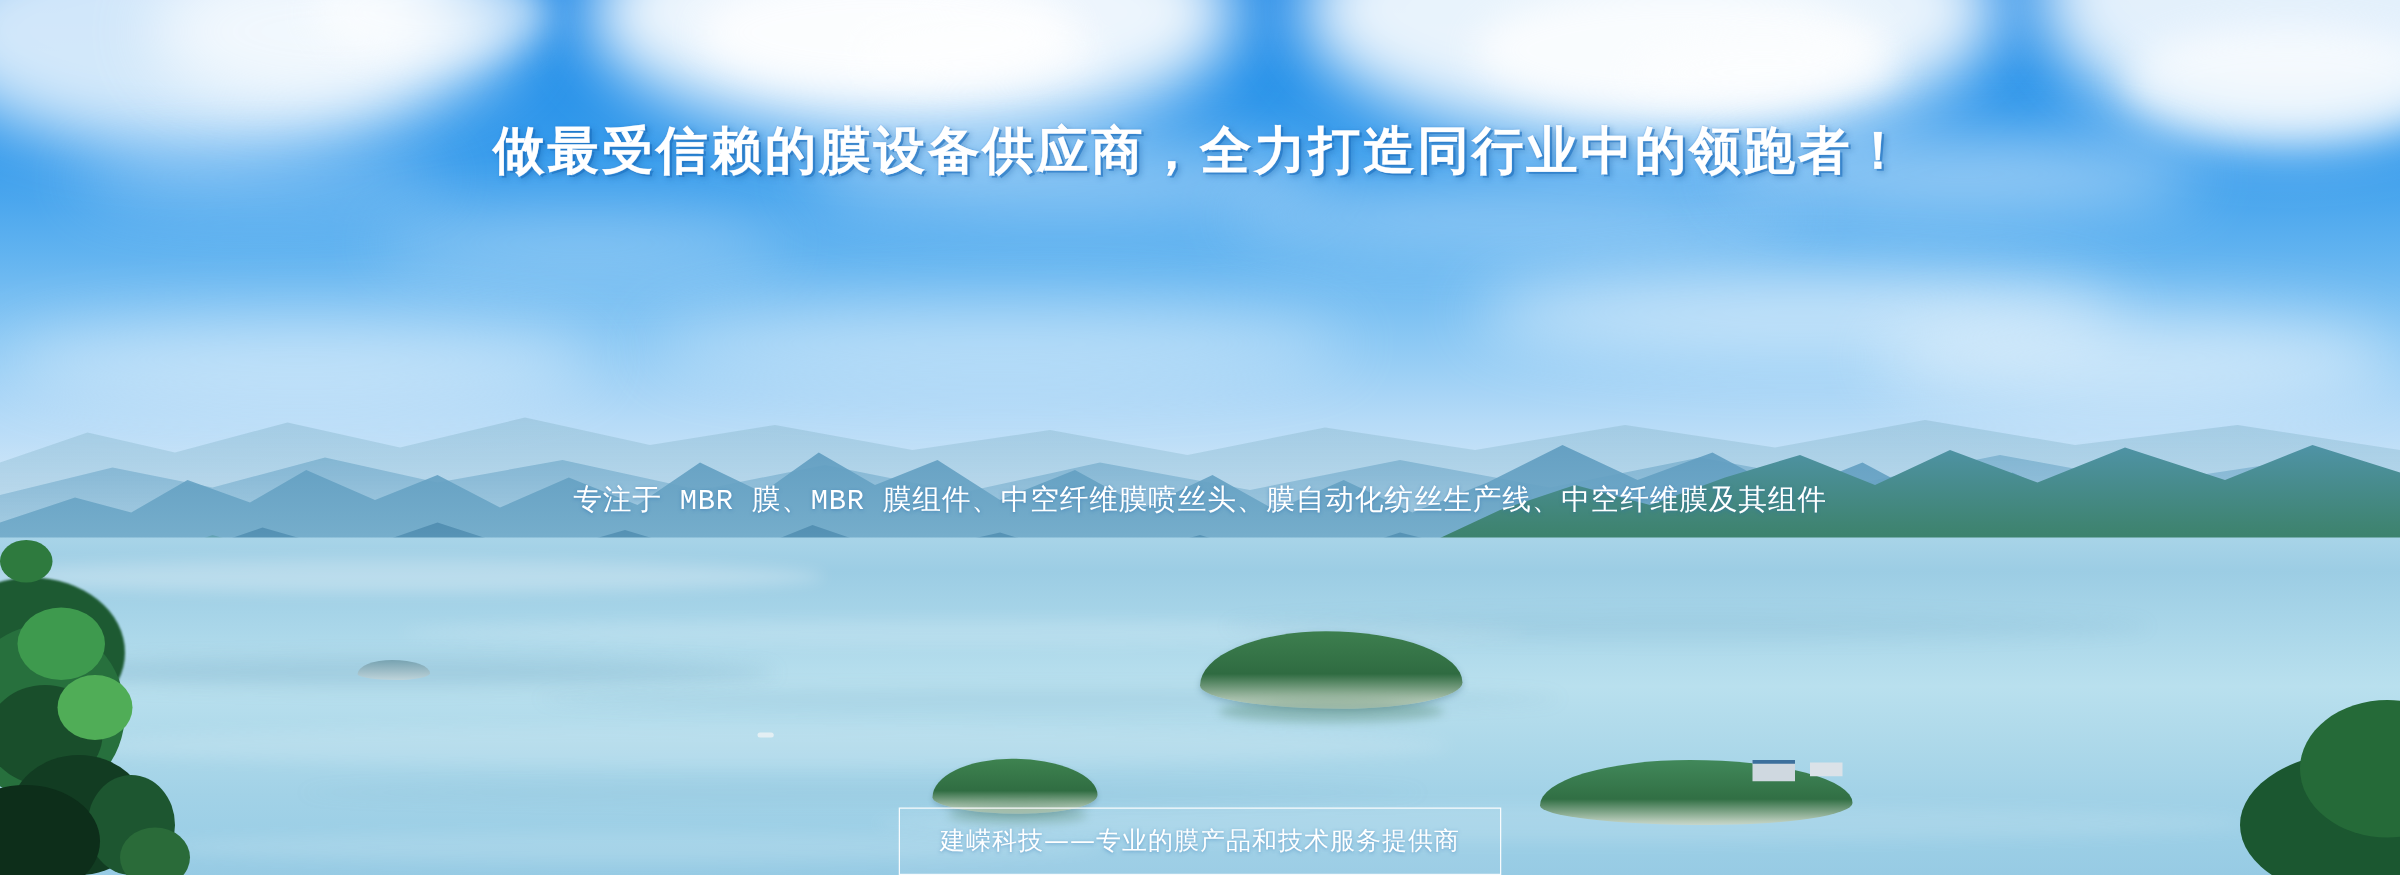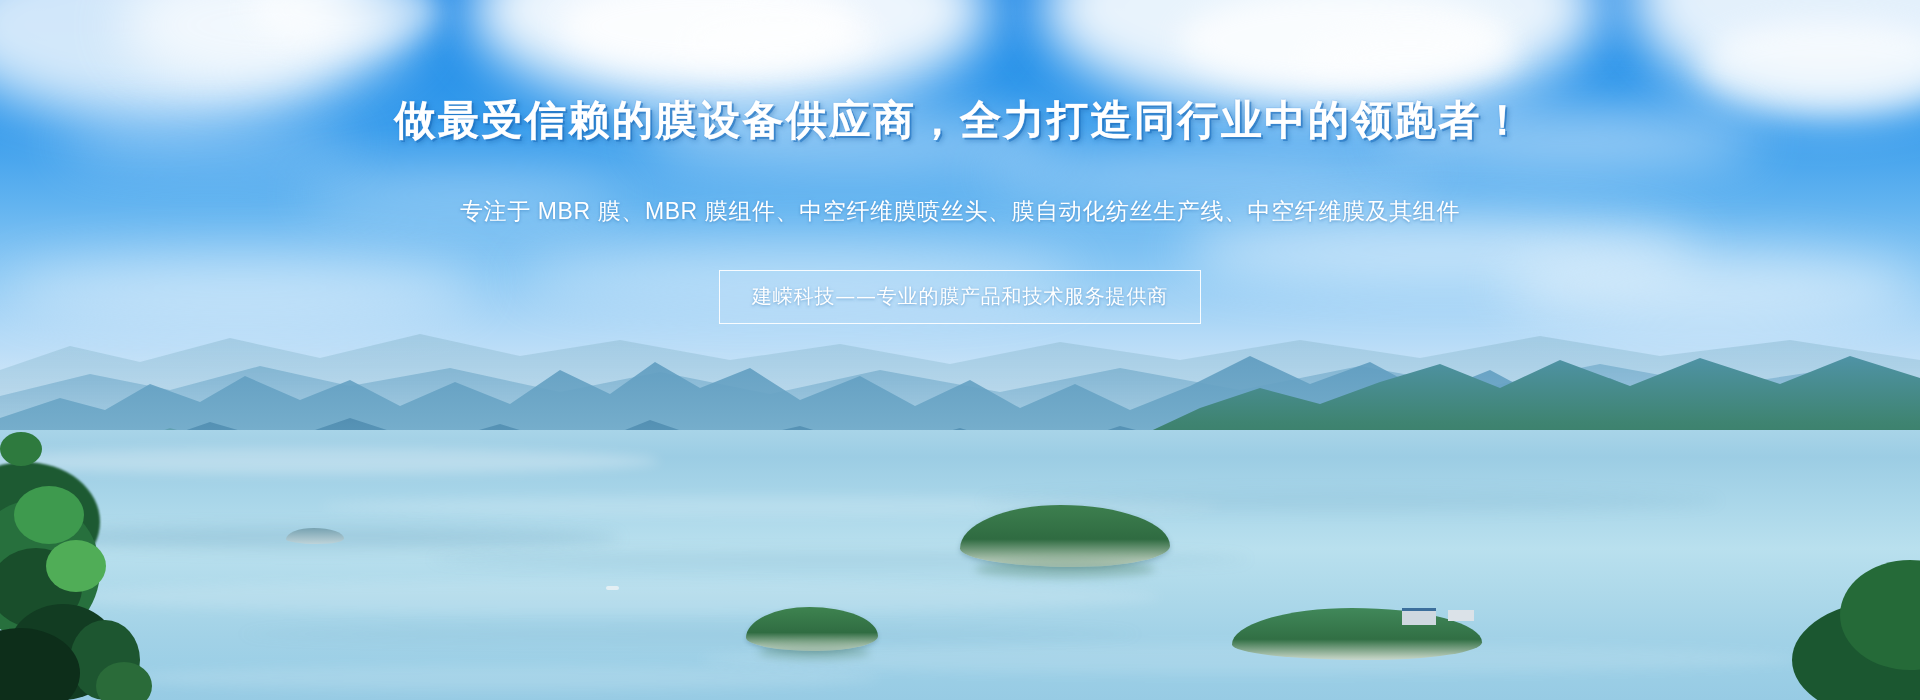--- a/index.html
+++ b/index.html
@@ -45,35 +45,36 @@
   .ireflect{position:absolute;border-radius:50%;filter:blur(4px);opacity:.35;}
 
   
   .leafmass{position:absolute;border-radius:50%;}
 
   
   .content{
     position:absolute;left:0;top:0;width:1920px;height:700px;
     display:flex;flex-direction:column;align-items:center;
     pointer-events:none;
+    justify-content:space-between;
   }
   .headline{
     margin-top:96px;
     font-family:"DejaVu Sans","Liberation Sans",sans-serif;
     font-size:41px;font-weight:700;color:#ffffff;
     letter-spacing:2.5px;line-height:1.18;white-space:nowrap;
     text-shadow:
       0 0 1px #2a7fd4,
       2px 2px 0 rgba(26,110,190,.55),
       3px 3px 5px rgba(20,90,160,.40);
     -webkit-text-stroke:0.4px rgba(255,255,255,.55);
   }
   .subtitle{
     margin-top:24px;
-    font-family:Liberation Sans, sans-serif;
+    font-family:Liberation Mono, monospace;
     font-size:23px;font-weight:400;color:#ffffff;
     letter-spacing:.6px;white-space:nowrap;
     text-shadow:0 1px 3px rgba(40,110,175,.55);
   }
   .tagbox{
     margin-top:20px;
     border:1px solid rgba(255,255,255,.92);
     padding:12px 32px 13px;
     font-family:"DejaVu Sans","Liberation Sans",sans-serif;
     font-size:20px;color:#ffffff;letter-spacing:.8px;white-space:nowrap;

